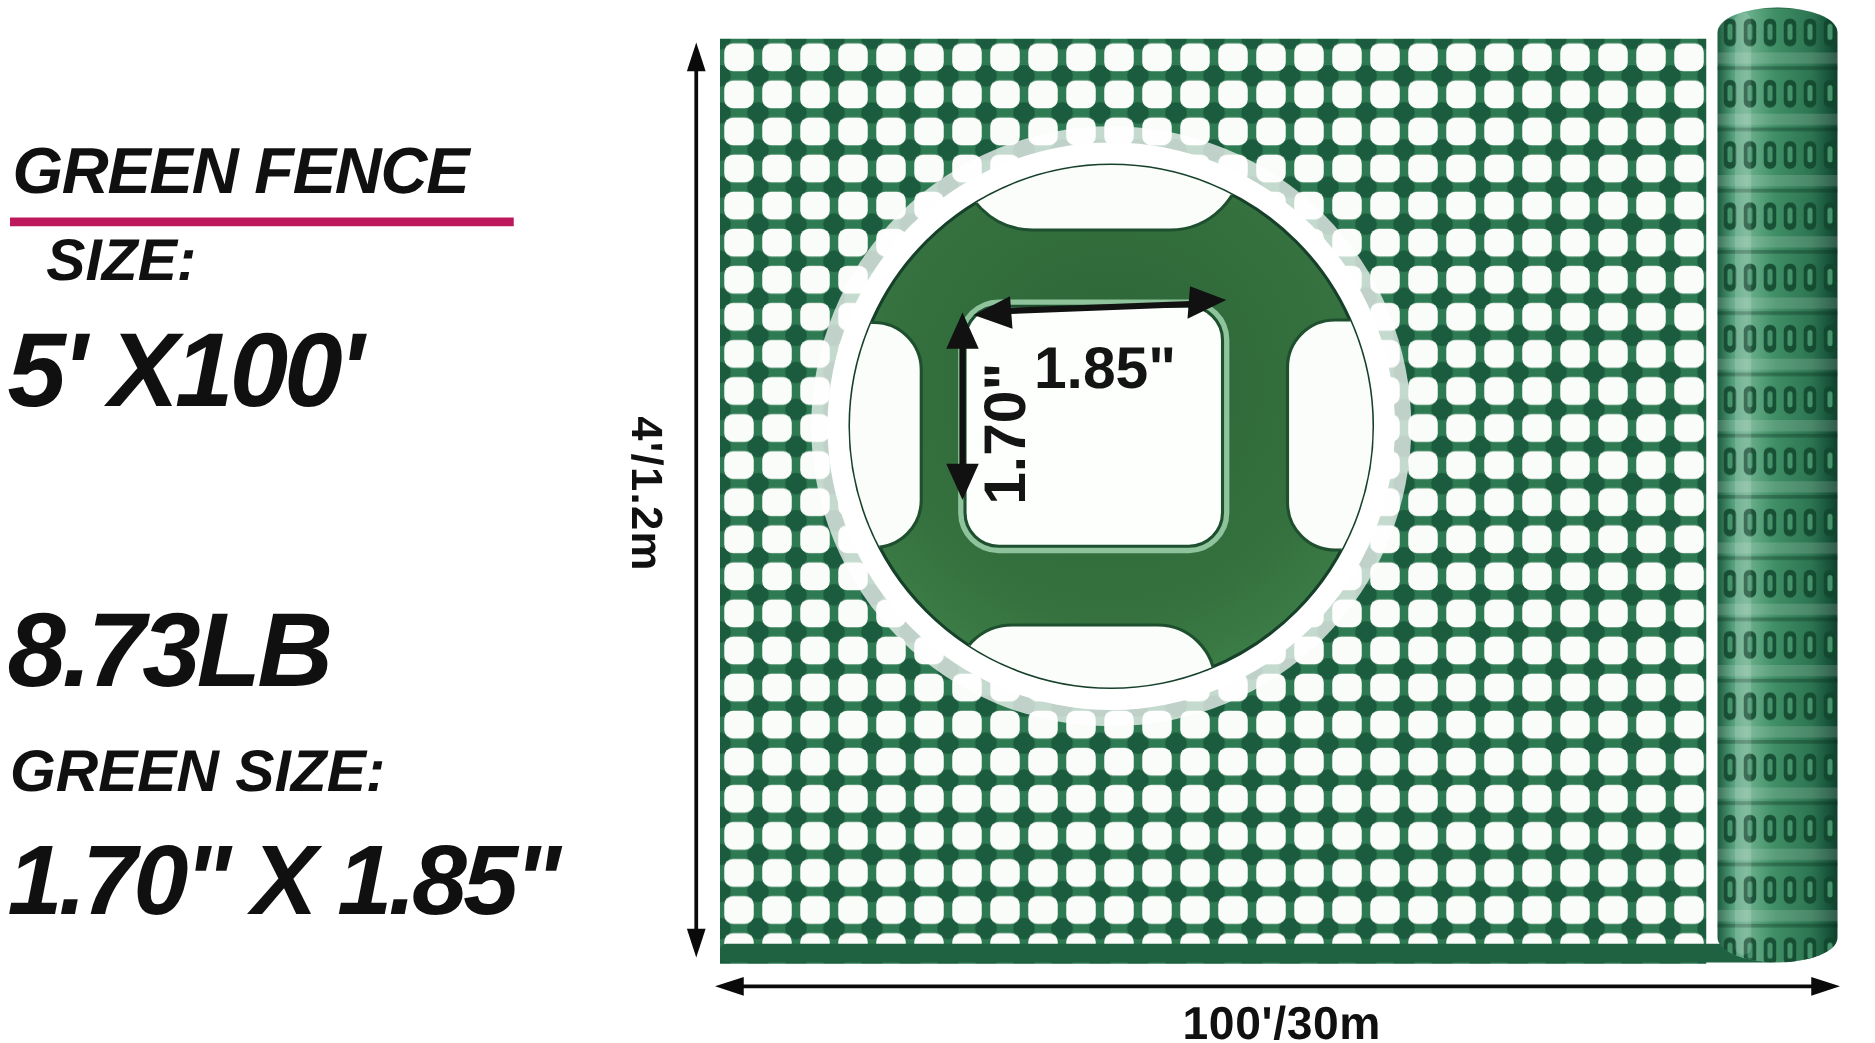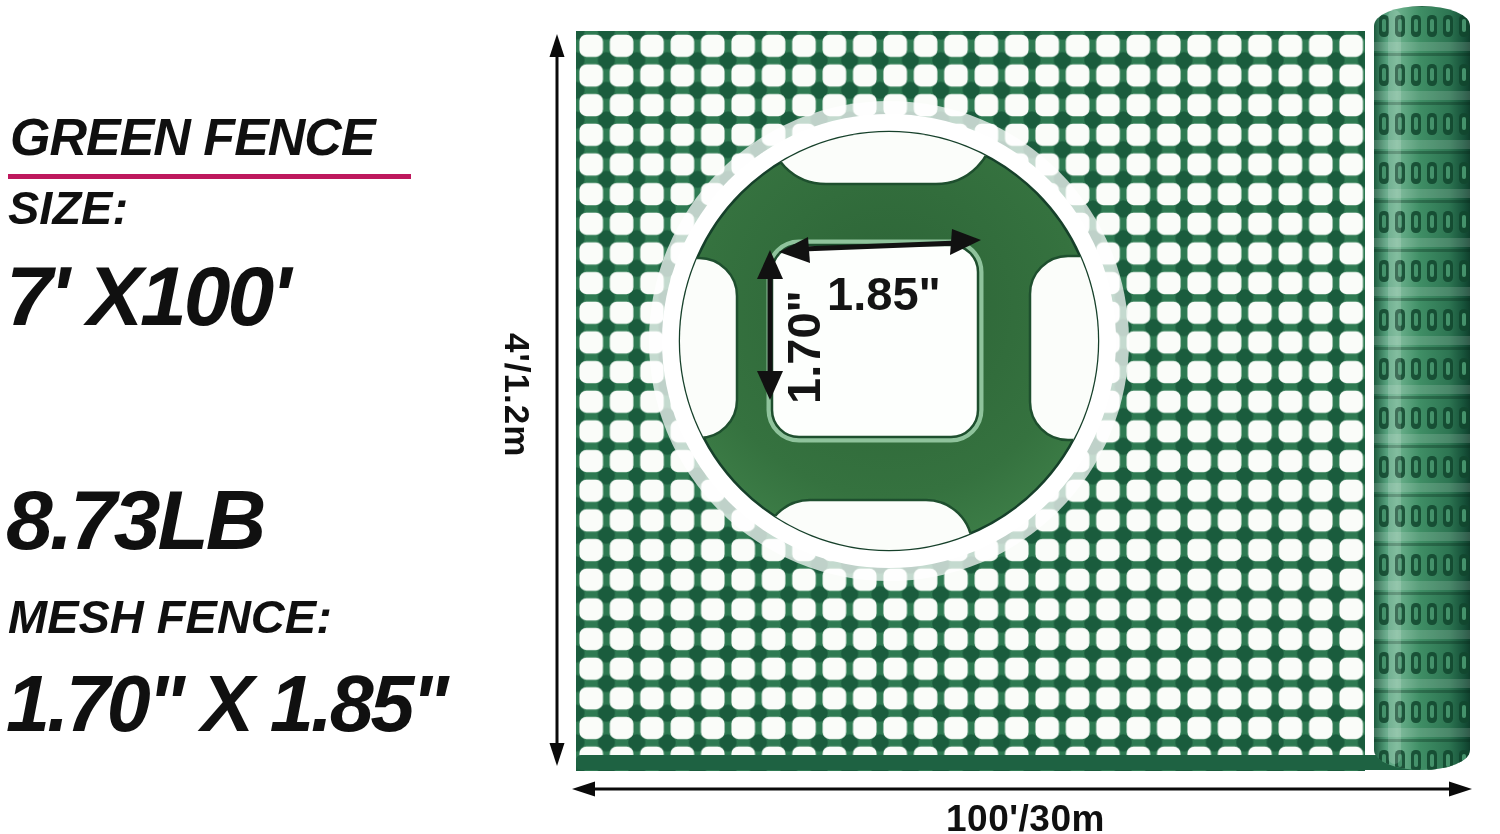--- a/index.html
+++ b/index.html
@@ -5,33 +5,33 @@
   html,body{margin:0;padding:0;background:#ffffff;}
   .page{
     position:relative;width:1500px;height:834px;background:#ffffff;
     overflow:hidden;font-family:"Liberation Sans",sans-serif;color:#101010;
   }
   
   .specs{position:absolute;left:0;top:0;width:560px;height:834px;}
   .spec-title{
     position:absolute;left:8px;top:76px;
     font-size:52px;font-weight:bold;font-style:italic;letter-spacing:-1px;
-    line-height:1;padding:0 36px 11px 2px;border-bottom:5px solid #be185d;
+    line-height:1;padding:0 36px 11px 2px;border-bottom:7px solid #be185d;
     white-space:nowrap;
   }
   .spec-label{
     position:absolute;left:8px;
     font-size:47px;font-weight:bold;font-style:italic;line-height:1;white-space:nowrap;
   }
   .spec-value{
     position:absolute;left:6px;
     font-size:84px;font-weight:bold;font-style:italic;letter-spacing:-3px;
     line-height:1;white-space:nowrap;
   }
-  .pos-size-label{top:184px;}
+  .pos-size-label{top:184px;margin-left:29px;}
   .pos-size-value{top:254px;}
   .pos-weight-label{top:388px;}
   .pos-weight-value{top:478px;}
   .pos-mesh-label{top:593px;}
   .pos-mesh-value{top:664px;font-size:79px;}
   
   .dim-height{
     position:absolute;left:497px;top:333px;
     writing-mode:vertical-rl;
     font-size:35px;font-weight:bold;letter-spacing:1px;line-height:1.1;white-space:nowrap;
@@ -46,25 +46,25 @@
 </style>
 </head>
 <body>
 
 <div class="page">
 
   <section class="specs">
     <h1 class="spec-title">GREEN FENCE</h1>
 
     <div class="spec-label pos-size-label">SIZE:</div>
-    <div class="spec-value pos-size-value">7' X100'</div>
+    <div class="spec-value pos-size-value">5' X100'</div>
 
     <div class="spec-value pos-weight-value">8.73LB</div>
 
-    <div class="spec-label pos-mesh-label">MESH FENCE:</div>
+    <div class="spec-label pos-mesh-label">GREEN SIZE:</div>
     <div class="spec-value pos-mesh-value">1.70" X 1.85"</div>
   </section>
 
   <div class="dim-height">4'/1.2m</div>
 
   <svg class="diagram" viewBox="490 0 1010 834">
     <defs>
 
       <pattern id="mesh" x="576" y="31" width="30.4" height="29.66" patternUnits="userSpaceOnUse">
         <rect x="0" y="0" width="30.4" height="29.66" fill="#2e7a52"></rect>

